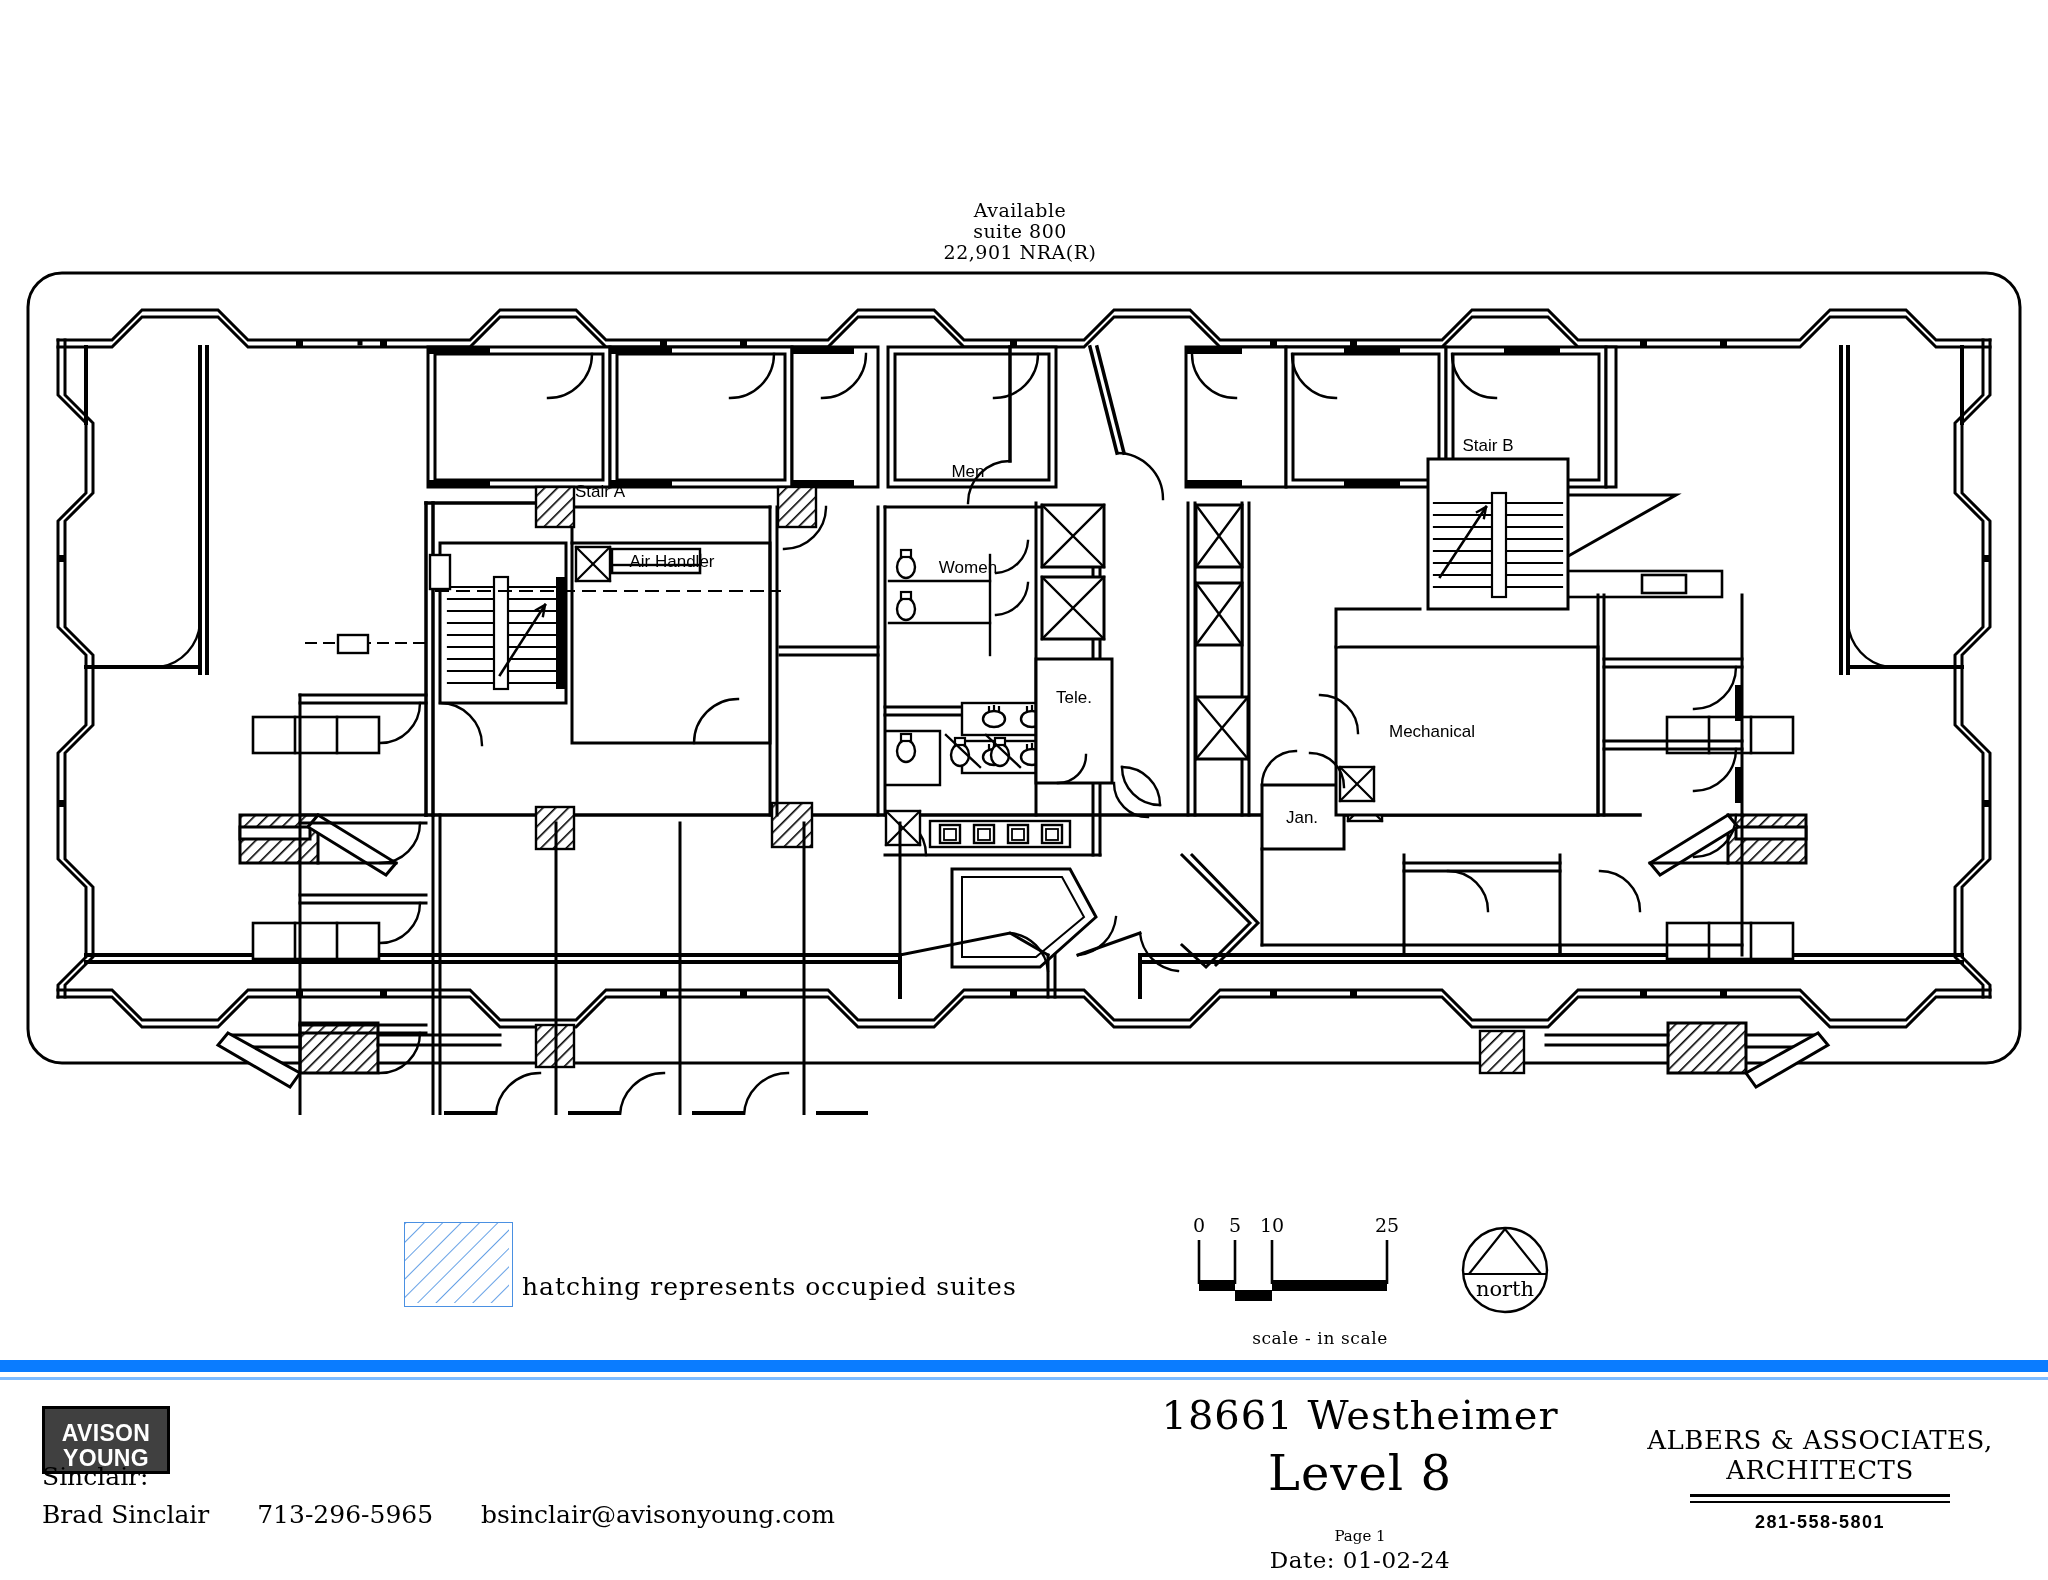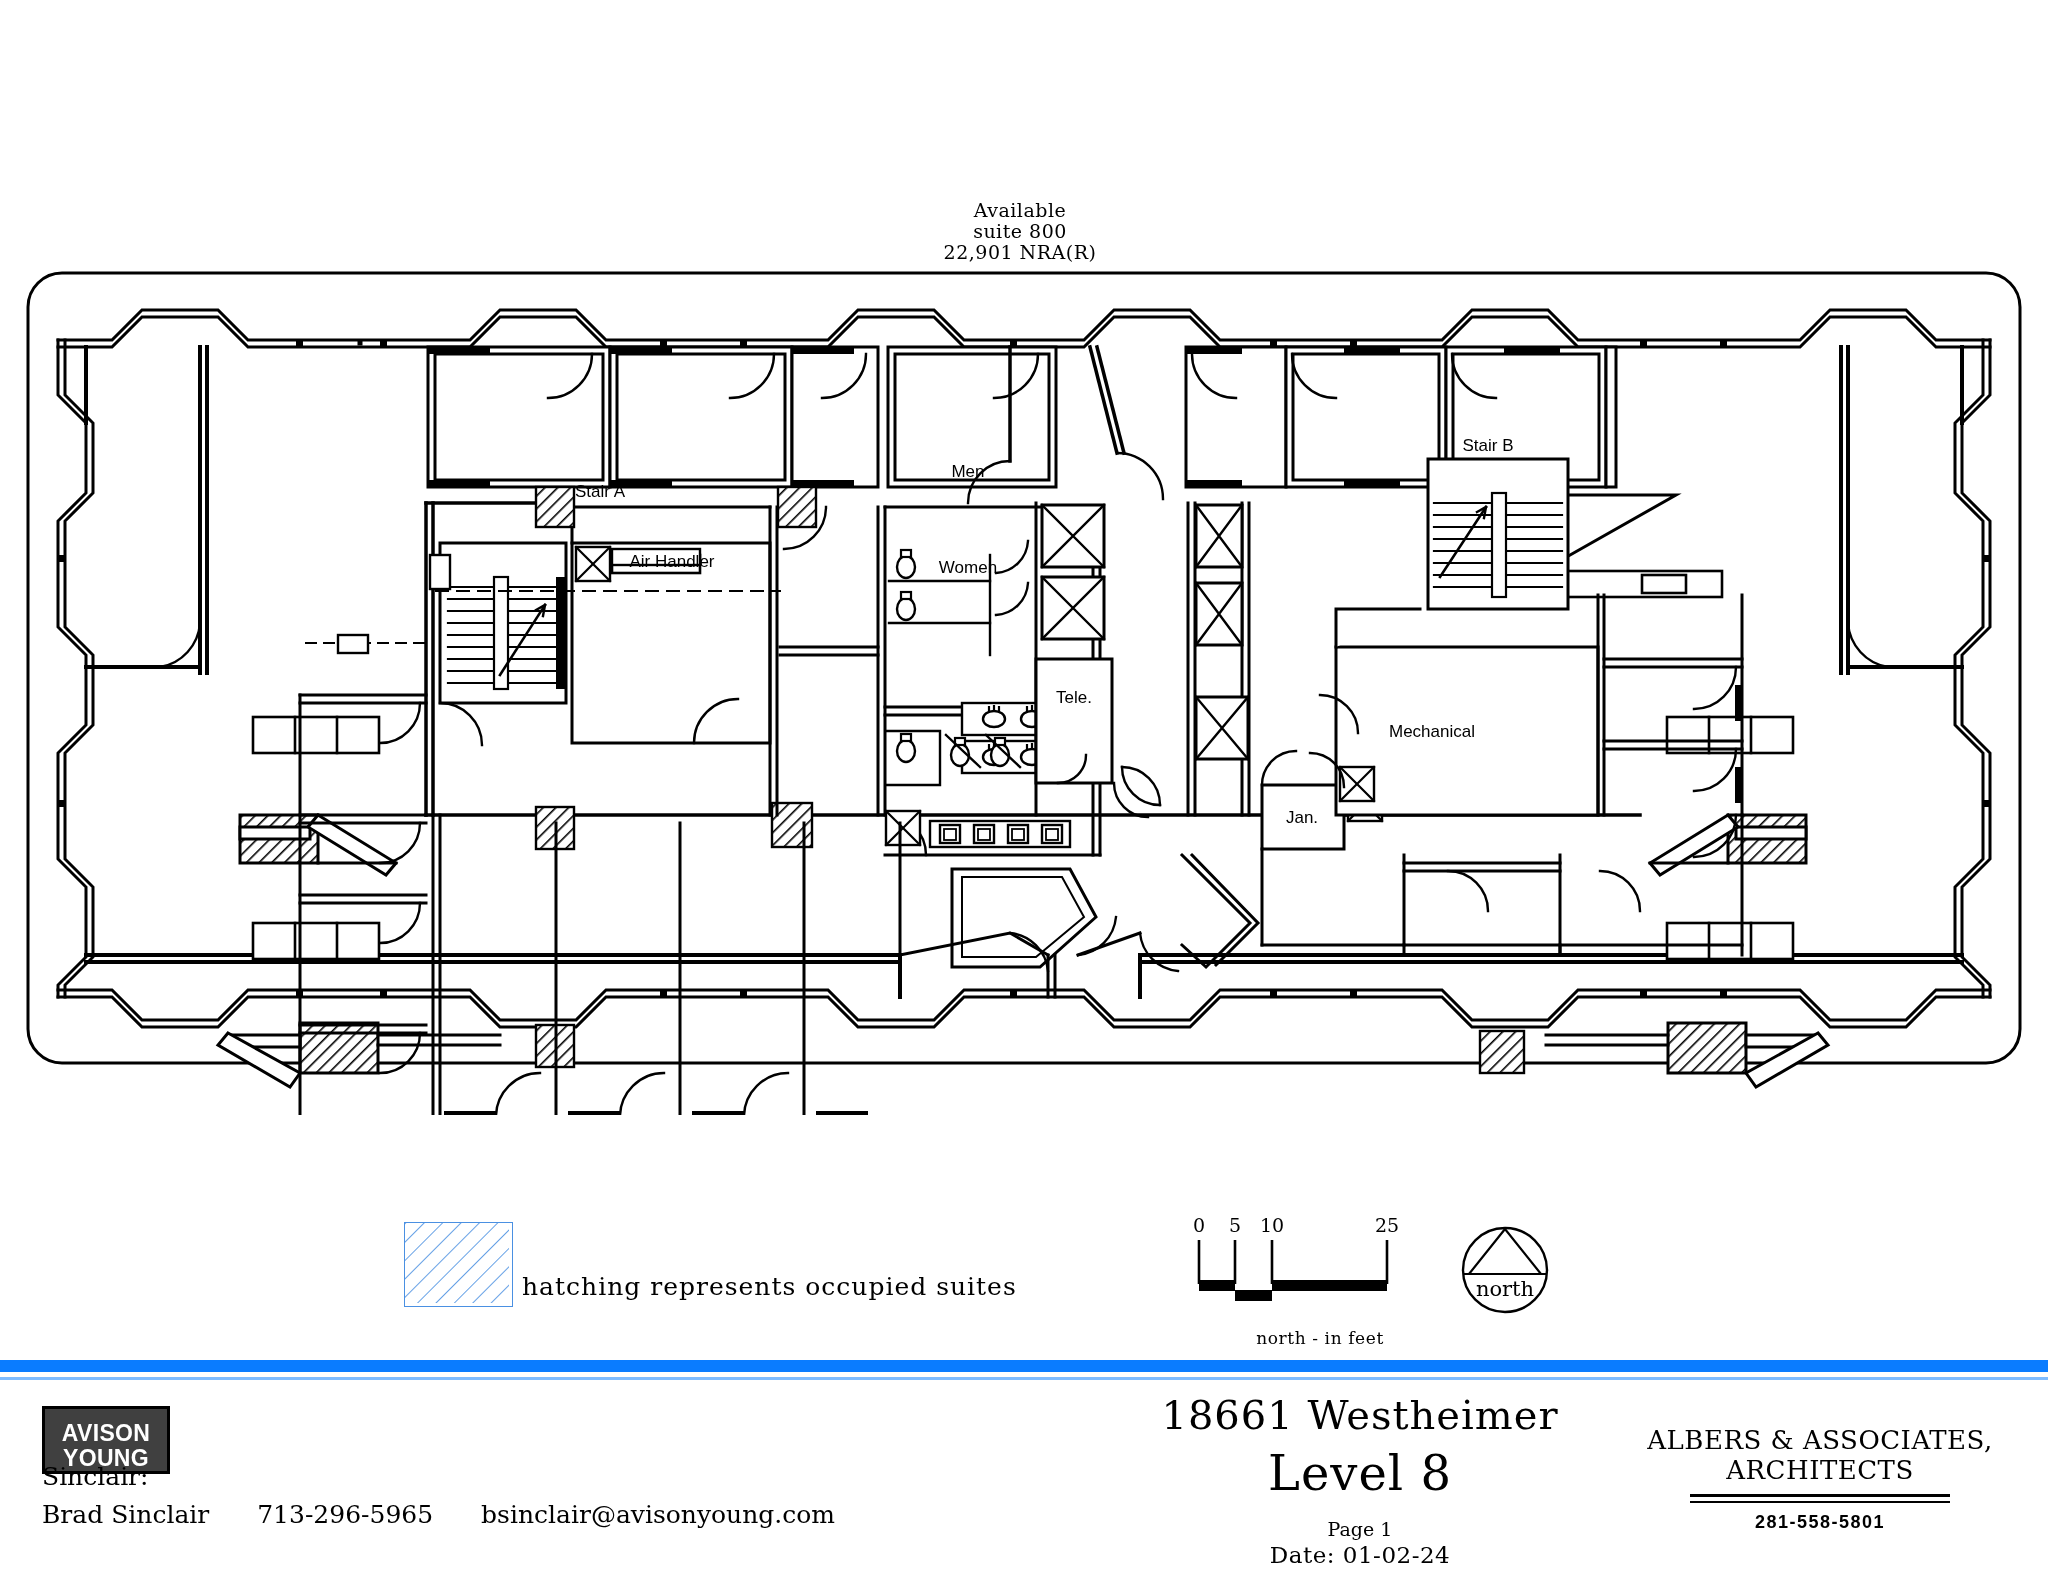--- a/index.html
+++ b/index.html
@@ -36,21 +36,21 @@
   #ay-logo div{color:#fff;font-family:"Liberation Sans",sans-serif;font-weight:bold;
                font-size:23px;line-height:25px;letter-spacing:.3px;}
   #leasing-label{position:absolute;left:42px;top:1462px;font-size:25px;}
   #leasing-line{position:absolute;left:42px;top:1500px;font-size:25px;white-space:nowrap;}
   #leasing-line span{margin-right:40px;}
   #leasing-line span:last-child{margin-right:0;}
 
   #title-block{position:absolute;left:1100px;top:1392px;width:520px;text-align:center;}
   #bld-name{font-size:40px;letter-spacing:1px;}
   #bld-level{font-size:48px;margin-top:7px;letter-spacing:1px;}
-  #bld-page{font-size:19px;margin-top:17px;}
+  #bld-page{font-size:15px;margin-top:26px;}
   #bld-date{font-size:23px;margin-top:2px;letter-spacing:.5px;}
 
   #arch-block{position:absolute;left:1640px;top:1425px;width:360px;text-align:center;}
   #arch-l1{font-size:26px;letter-spacing:.5px;}
   #arch-l2{font-size:26px;letter-spacing:.5px;}
   #arch-rule{margin:9px auto 0;width:260px;border-top:3px solid #000;
              border-bottom:2px solid #000;height:4px;}
   #arch-phone{font-size:18px;margin-top:9px;font-family:"Liberation Sans",sans-serif;
               font-weight:bold;letter-spacing:1.5px;}
 </style>
@@ -660,21 +660,21 @@
         <path d="M82,30 L82,74"></path>
           <path d="M197,30 L197,74"></path>
       </g>
       <g fill="#000" stroke="none">
         <rect x="9" y="70" width="36" height="11"></rect>
         <rect x="45" y="80" width="37" height="11"></rect>
         <rect x="82" y="70" width="115" height="11"></rect>
       </g>
     </svg>
   </div>
-  <div id="scale-caption">north - in feet</div>
+  <div id="scale-caption">scale - in scale</div>
 
   <div id="northrose">
     <svg width="100" height="100" viewBox="0 0 100 100" xmlns="http://www.w3.org/2000/svg">
       <circle cx="50" cy="50" r="42" fill="#fff" stroke="#000" stroke-width="2.4"></circle>
       <path d="M50,9 L14,54 L86,54 Z" fill="none" stroke="#000" stroke-width="2.2"></path>
       <line x1="9" y1="54" x2="91" y2="54" stroke="#000" stroke-width="2.2"></line>
       <text x="50" y="76" font-family="DejaVu Serif, serif" font-size="21" fill="#000" text-anchor="middle">north</text>
     </svg>
   </div>
 </div>

